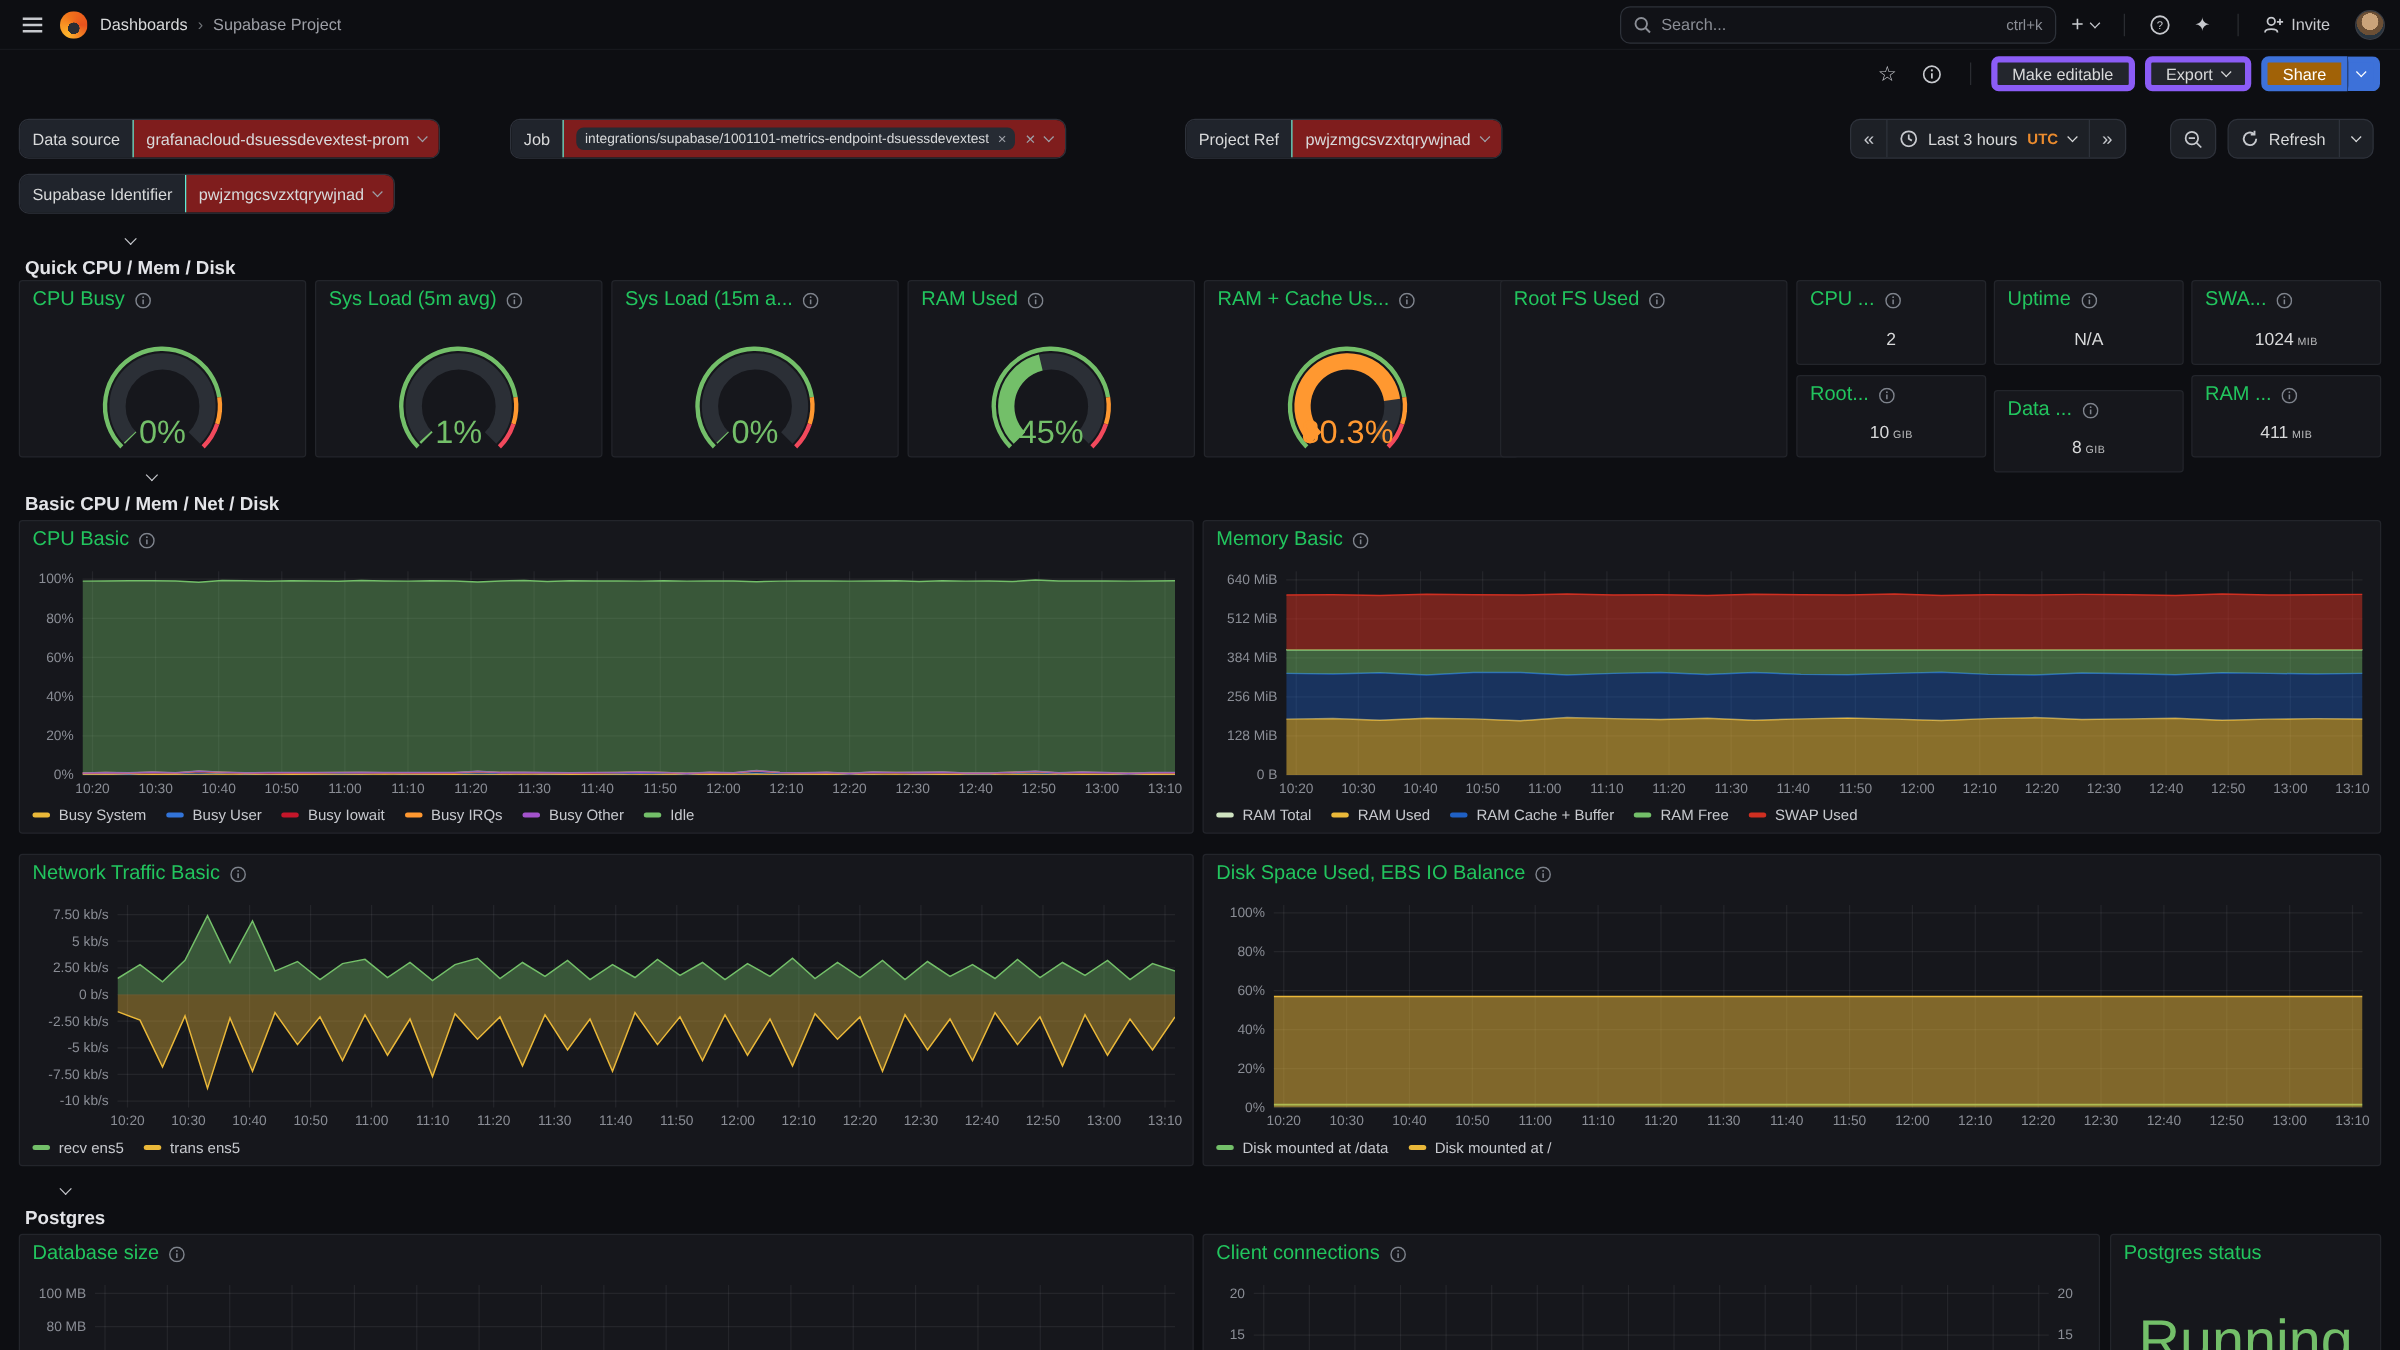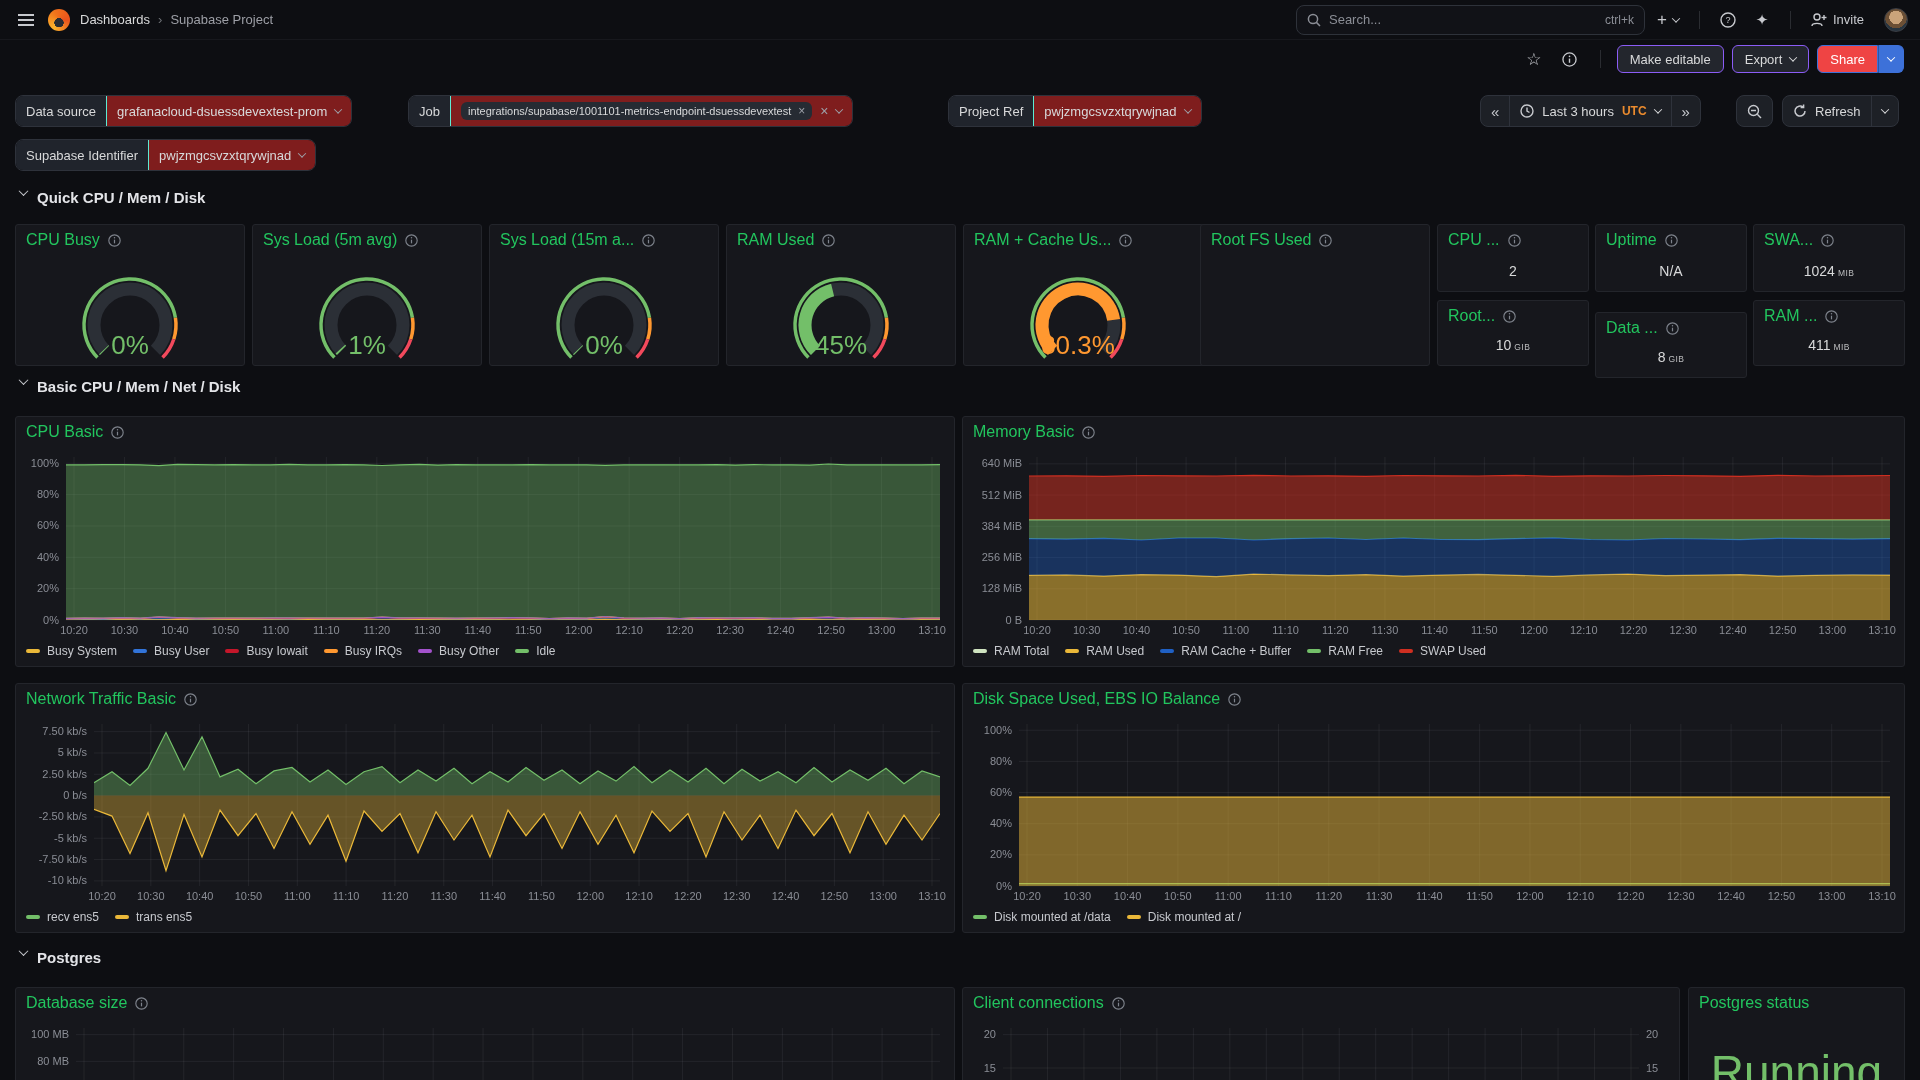--- a/index.html
+++ b/index.html
@@ -30,23 +30,23 @@
   .navbtn { background:none; border:none; color:#c7c9ce; display:flex; align-items:center; gap:6px;
     height:28px; padding:0 6px; border-radius:6px; font-size:13px; cursor:pointer; font-family:inherit;}
   .chev { display:inline-block; width:6px; height:6px; border-right:1.6px solid currentColor;
     border-bottom:1.6px solid currentColor; transform:rotate(45deg) translate(-1px,-1px); }
   .avatar { width:24px; height:24px; border-radius:50%; margin-left:8px; cursor:pointer;
     background:radial-gradient(circle at 50% 38%, #caa37a 0 38%, #6b4f35 39% 62%, #27343f 63%); border:1px solid #3a3d44;}
 
   
   #subbar { position:absolute; top:40px; left:0; width:1920px; height:38px; display:flex;
     align-items:center; justify-content:flex-end; padding:0 16px; gap:8px; }
-  .btn { height:28px; border-radius:6px; border:1px solid #8b5cf6; background:#23262d; color:#d8d9da;
+  .btn { height:28px; border-radius:6px; border:5px solid #8b5cf6; background:#23262d; color:#d8d9da;
     font-size:13px; font-family:inherit; padding:0 12px; display:flex; align-items:center; gap:8px; cursor:pointer;}
-  .btn.primary { background:#ef4444; border-color:#3d71d9; color:#fff; }
+  .btn.primary { background:#a16207; border-color:#3d71d9; color:#fff; }
   .share-group { display:flex; }
   .share-group .btn.primary:first-child { border-radius:6px 0 0 6px; }
   .share-group .btn.caret { border-radius:0 6px 6px 0; width:26px; padding:0; justify-content:center;
     background:#3d71d9; border-color:#3d71d9; border-left:1px solid #2c56a8; color:#fff;}
 
   
   .fgroup { position:absolute; height:32px; display:flex; align-items:stretch;
     border:1px solid #2e323b; border-radius:8px; overflow:hidden; font-size:13px; }
   .fgroup .flabel { background:#20242c; display:flex; align-items:center; padding:0 10px; color:#d8d9da; }
   .fgroup .fval { background:#7f1d1d; display:flex; align-items:center; padding:0 10px; gap:8px;
@@ -56,22 +56,22 @@
     align-items:center; gap:7px; white-space:nowrap;}
   .tag .x { color:#9da0a8; cursor:pointer; font-size:12px; }
   .tgroup { position:absolute; height:32px; display:flex; align-items:stretch; border:1px solid #2e323b;
     border-radius:8px; overflow:hidden; background:#1d2026; font-size:13px;}
   .tgroup > div { display:flex; align-items:center; padding:0 10px; gap:8px; cursor:pointer; }
   .tgroup > div + div { border-left:1px solid #2e323b; }
   .utc { color:#eb8b2e; font-size:12px; font-weight:600;text-align:center; }
   .arr { font-size:15px; color:#c7c9ce; }
 
   
-  .section-h { position:absolute; display:flex; gap:10px; font-size:15px;
-    font-weight:700; color:#e3e4e8; cursor:pointer;}
+  .section-h { position:absolute; display:flex; align-items:center; gap:10px; font-size:15px;
+    font-weight:700; color:#e3e4e8; cursor:pointer;flex-direction:column;}
   .section-h .chev { width:7px; height:7px; color:#c7c9ce; }
   .panel { position:absolute; background:#16171c; border:1px solid #23252b; border-radius:3px;
     display:flex; flex-direction:column; }
   .panel-h { height:30px; display:flex; align-items:center; padding:0 10px; gap:8px; flex:none; }
   .panel-title { font-size:16px; color:#22c55e; white-space:nowrap; overflow:hidden;
     text-overflow:ellipsis; cursor:pointer;}
   .info-ic { flex:none; color:#7e838c; cursor:pointer; }
   .plot { flex:1; position:relative; }
   .legend { flex:none; display:flex; align-items:center; flex-wrap:wrap; gap:4px 16px;
     padding:2px 10px 8px 10px; }

